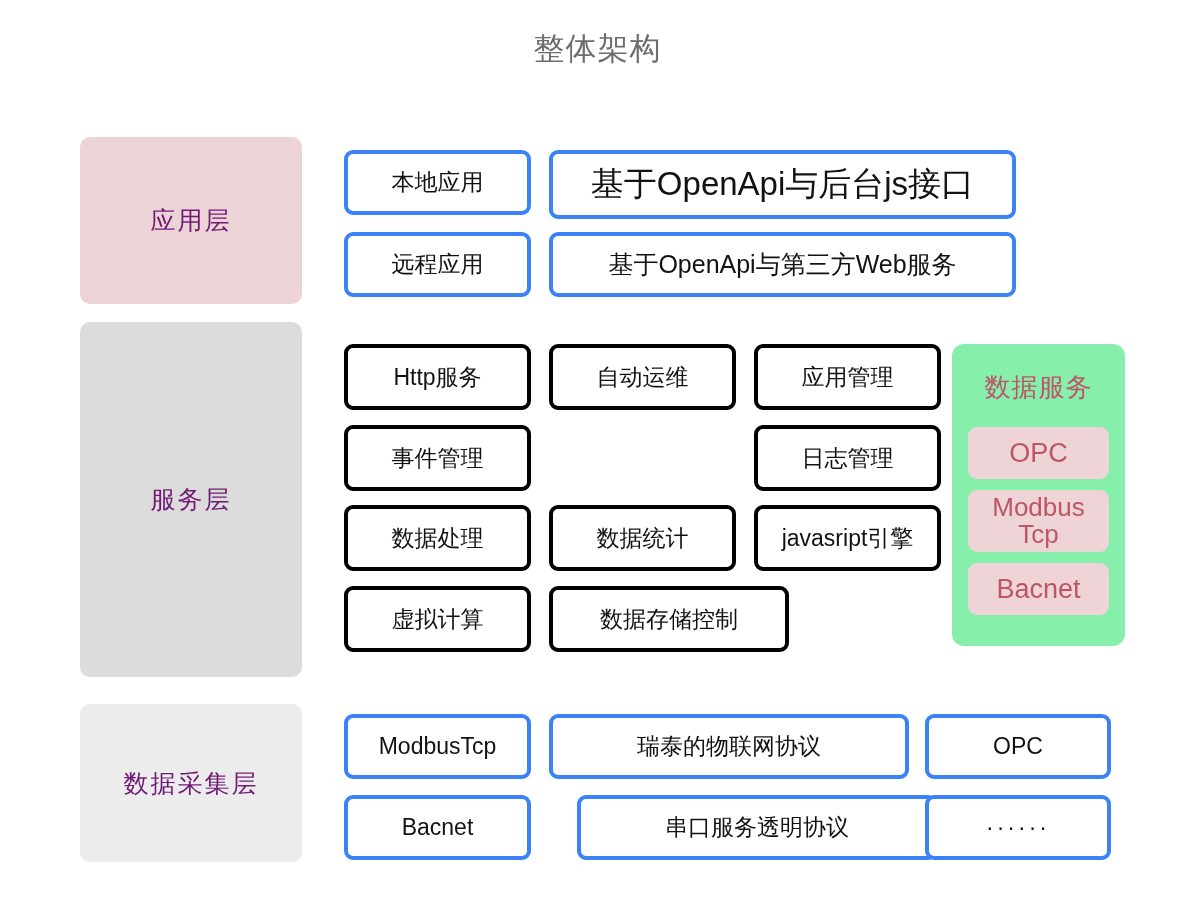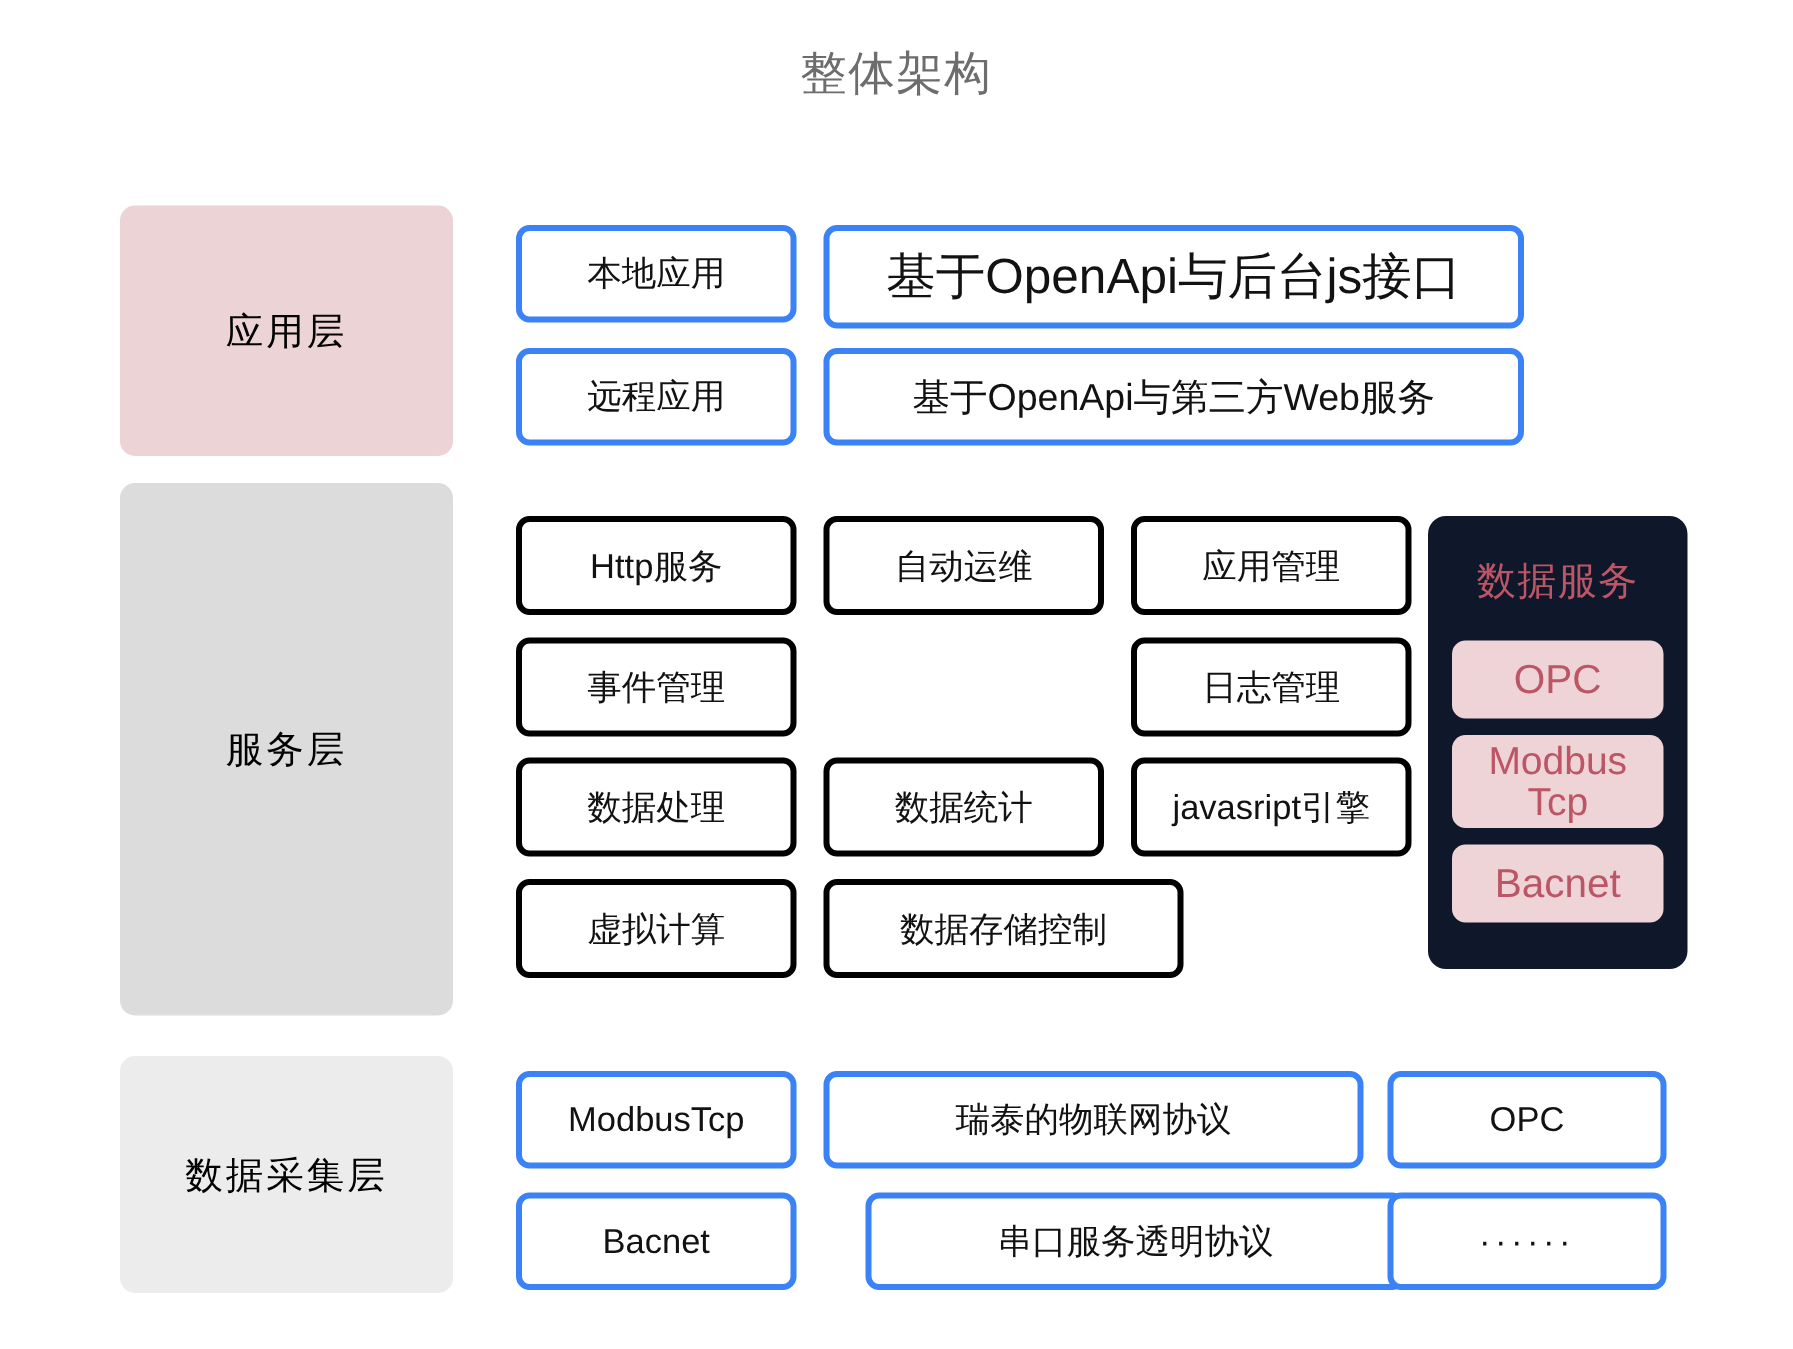--- a/index.html
+++ b/index.html
@@ -35,21 +35,21 @@
   
   .layer-panel {
     position: absolute;
     border-radius: 10px;
     display: flex;
     align-items: center;
     justify-content: center;
   }
   .layer-panel .layer-label {
     font-size: 25px;
-    color: #000000;
+    color: #701a75;
     letter-spacing: 2px;
   }
   #layer-app-panel {
     left: 80px;  top: 137px;  width: 222px; height: 167px;
     background: #ecd3d5;
   }
   #layer-service-panel {
     left: 80px;  top: 322px;  width: 222px; height: 355px;
     background: #dcdcdc;
   }
@@ -94,21 +94,21 @@
   #svc-r2-c0 { left: 344px; top: 505px; width: 187px; height: 66px; }
   #svc-r2-c1 { left: 549px; top: 505px; width: 187px; height: 66px; }
   #svc-r2-c2 { left: 754px; top: 505px; width: 187px; height: 66px; overflow: visible; }
   #svc-r3-c0 { left: 344px; top: 586px; width: 187px; height: 66px; }
   #svc-r3-c1 { left: 549px; top: 586px; width: 240px; height: 66px; }
 
   
   #data-service-panel {
     position: absolute;
     left: 952px;  top: 344px;  width: 173px;  height: 302px;
-    background: #0f172a;
+    background: #86efac;
     border-radius: 12px;
   }
   #data-service-panel .ds-title {
     position: absolute;
     left: 0; top: 26px; width: 173px;
     text-align: center;
     font-size: 26px;
     color: #bc5566;
     letter-spacing: 1px;
   }

